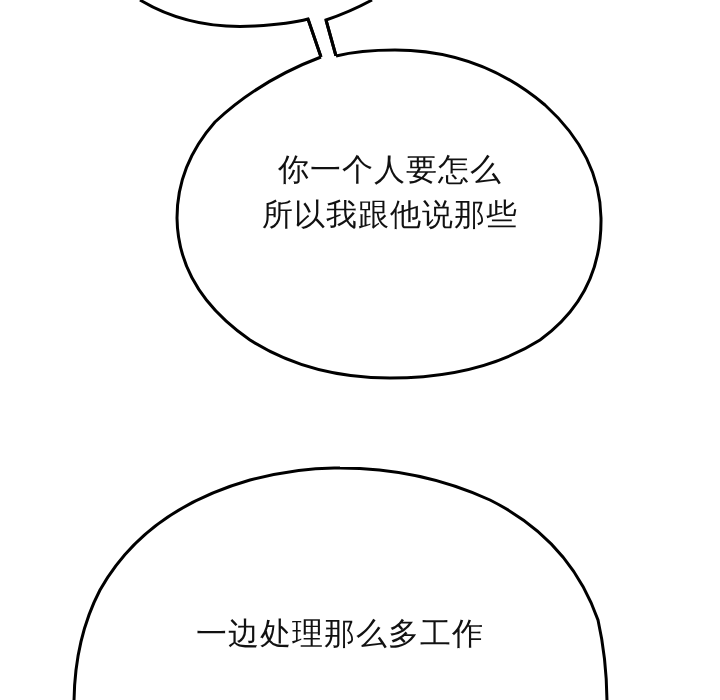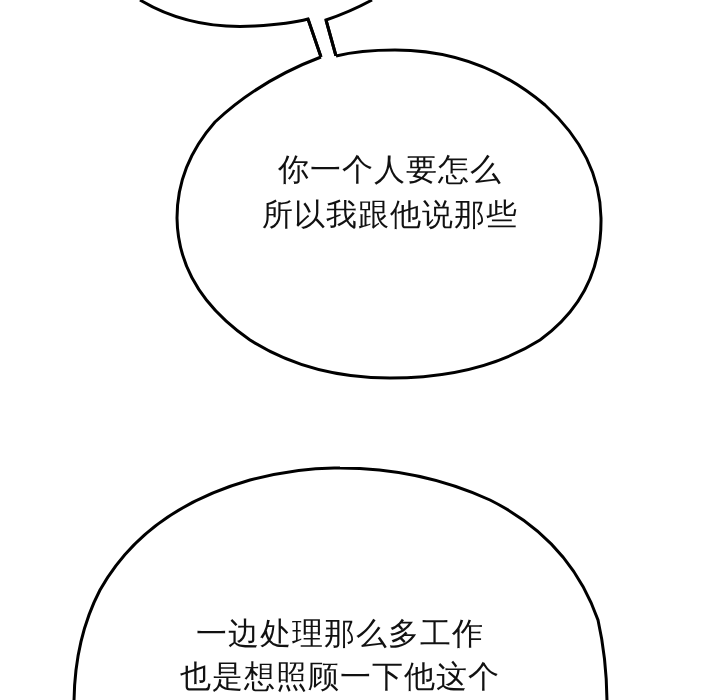--- a/index.html
+++ b/index.html
@@ -80,15 +80,14 @@
              Q 607 660 607 705" fill="#ffffff" stroke="#000000" stroke-width="3"></path>
   </svg>
 
   <div class="text-block" id="bubble2-text">
     <span class="line">你一个人要怎么</span>
     <span class="line">所以我跟他说那些</span>
   </div>
 
   <div class="text-block" id="bubble3-text">
     <span class="line">一边处理那么多工作</span>
-    <span class="line">也是想照顾一下他这个</span>
   </div>
 </div>
 
 </body></html>

